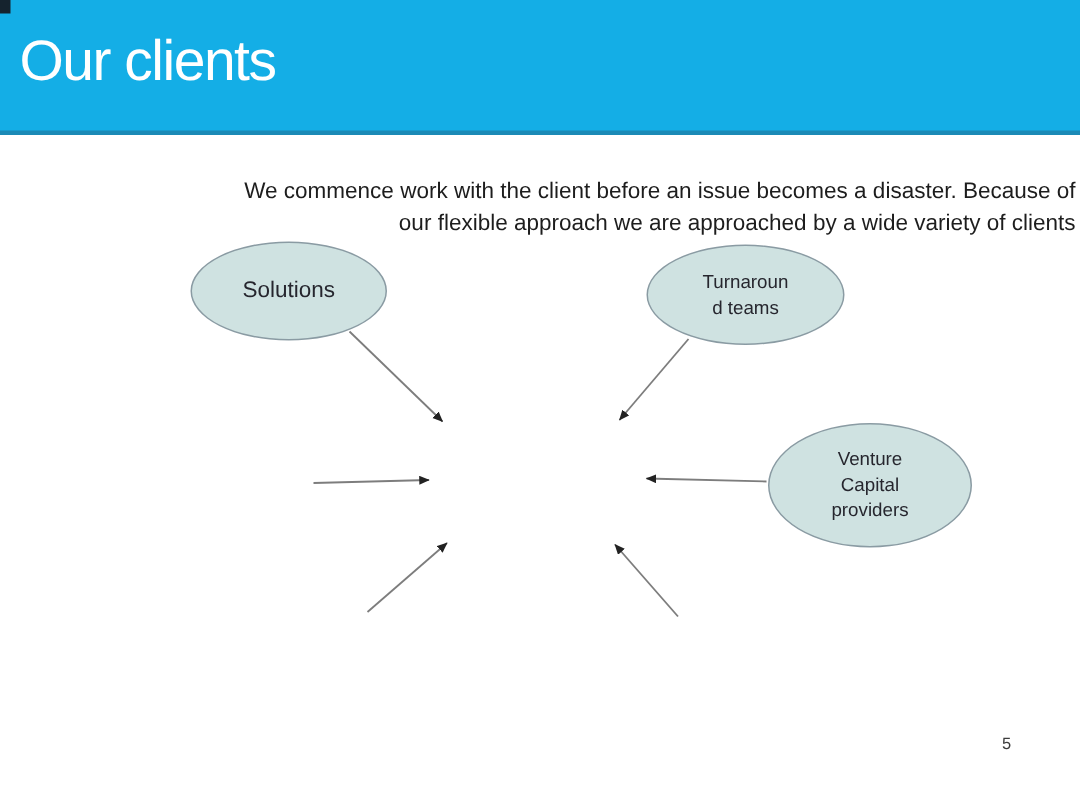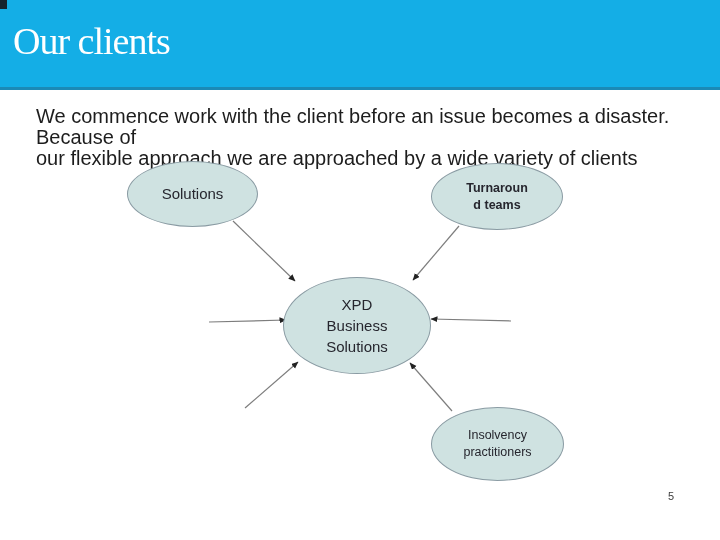--- a/index.html
+++ b/index.html
@@ -9,38 +9,38 @@
   }
   .corner-mark{
     position:absolute;left:0;top:0;width:7px;height:9px;background:#15232e;z-index:3;
   }
   .header{
     position:absolute;left:0;top:0;width:720px;height:87px;
     background:#14aee6;border-bottom:3px solid #1b8ab6;z-index:2;
   }
   .header .title{
     position:absolute;left:13px;top:21px;margin:0;
-    color:#ffffff;font-size:38px;font-weight:400;letter-spacing:-1px;line-height:1.1;font-family:Liberation Serif, serif;
+    color:#ffffff;font-size:38px;font-weight:400;letter-spacing:-1px;line-height:1.1;
   }
   .intro{
-    position:absolute;left:30px;top:100px;width:670px;margin:6px;
-    color:#1d1d1d;font-size:20px;line-height:21px;white-space:pre-line;
+    position:absolute;left:30px;top:100px;width:670px;margin:17px;
+    color:#1d1d1d;font-size:15px;line-height:21px;white-space:pre-line;text-align:right;
   }
   .diagram{position:absolute;left:0;top:0;width:720px;height:540px;z-index:1;}
   .arrows{position:absolute;left:0;top:0;width:720px;height:540px;pointer-events:none;}
   .node{
     position:absolute;display:flex;align-items:center;justify-content:center;
     background:#cfe2e1;border:1.6px solid #8a9ba3;border-radius:50%;
     color:#26262e;text-align:center;white-space:pre-line;
     font-size:15px;line-height:1.35;box-sizing:border-box;
   }
   .node.small{font-size:12.5px;line-height:1.35;}
   .node.center-node{font-size:15px;line-height:1.4;}
   .n-management{left:127px;top:161px;width:131px;height:66px;}
-  .n-turnaround{left:431px;top:163px;width:132px;height:67px;font-weight:bold;}
+  .n-turnaround{left:431px;top:163px;width:132px;height:67px;}
   .n-banks{left:79px;top:288px;width:130px;height:73px;}
   .n-venture{left:512px;top:282px;width:136px;height:83px;}
   .n-factors{left:129px;top:406px;width:136px;height:73px;}
   .n-insolvency{left:431px;top:407px;width:133px;height:74px;}
   .n-center{left:283px;top:277px;width:148px;height:97px;}
   .page-number{
     position:absolute;left:664px;top:490px;width:14px;
     color:#3c3c3c;font-size:11px;text-align:center;
   }
 </style>
@@ -73,26 +73,24 @@
       <line x1="245" y1="408" x2="298" y2="362" stroke="#7d7d7d" stroke-width="1.2" marker-end="url(#ah)"></line>
       <line x1="452" y1="411" x2="410" y2="363" stroke="#7d7d7d" stroke-width="1.2" marker-end="url(#ah)"></line>
     </svg>
 
     <div class="node n-management">Solutions</div>
 
     <div class="node small n-turnaround">Turnaroun
 d teams</div>
 
 
+    <div class="node small n-venture">Venture
+Capital
+providers</div>
 
 
-    <div class="node small n-insolvency">Insolvency
-practitioners</div>
 
-    <div class="node center-node n-center">XPD
-Business
-Solutions</div>
 
   </div>
 
   <div class="page-number">5</div>
 
 </div>
 
 </body></html>

